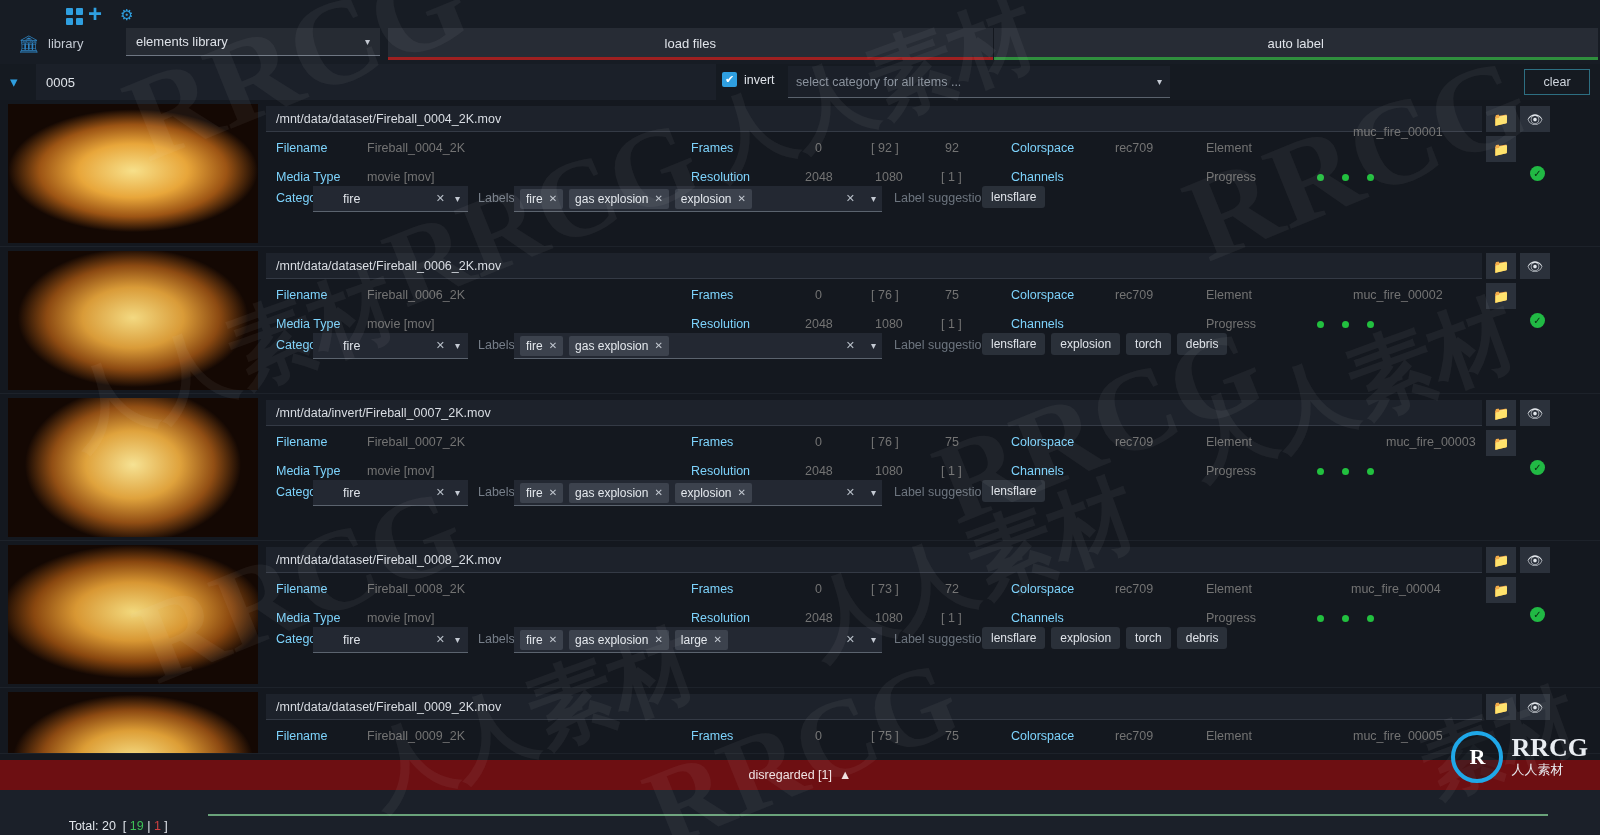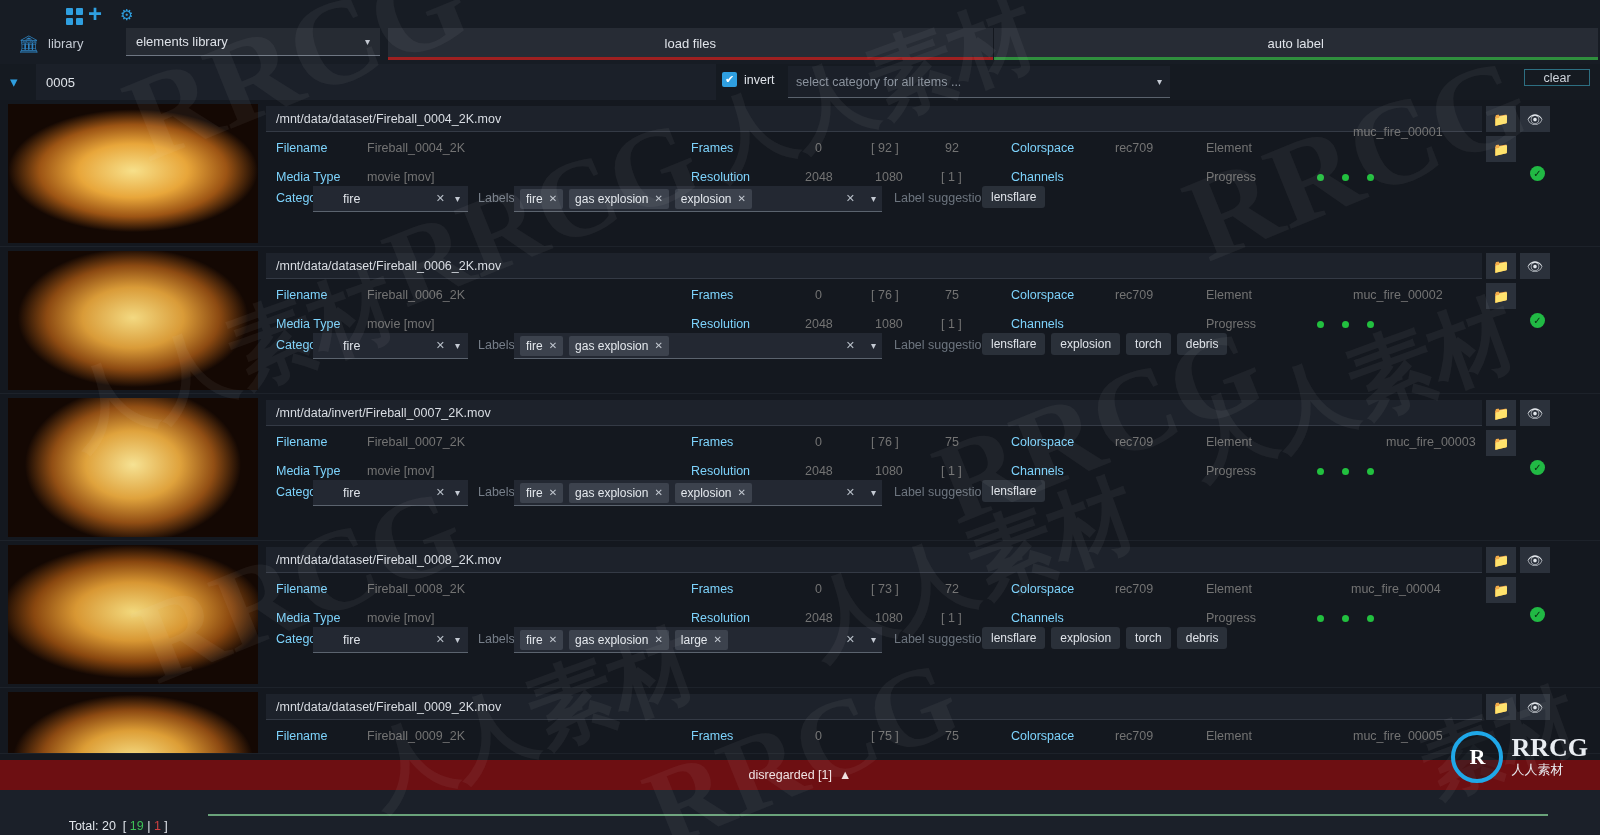--- a/index.html
+++ b/index.html
@@ -82,21 +82,21 @@
   }
   .invert-label { font-size: 12.5px; color: #dfe3e9; }
   .cat-select {
     position: absolute; left: 788px; top: 66px; width: 382px; height: 32px;
     background: #1b2029; border-bottom: 1px solid #5a626d;
     display: flex; align-items: center; padding: 0 8px;
     font-size: 12.5px; color: #8a929d; cursor: pointer;
   }
   .cat-select .caret { margin-left: auto; color: #c4cad3; font-size: 10px; }
   .clear-btn {
-    position: absolute; left: 1524px; top: 69px; width: 66px; height: 17px;
+    position: absolute; left: 1524px; top: 69px; width: 66px; height: 26px;
     border: 1px solid #2d6f82; background: transparent; color: #cfd5dd;
     font-size: 12.5px; display: flex; align-items: center; justify-content: center;
     cursor: pointer; font-family: "Liberation Sans", sans-serif;
   }
 
   
   .list {
     position: absolute; left: 0; top: 100px; width: 1600px; height: 660px;
     overflow: hidden; background: #14181f;
   }

